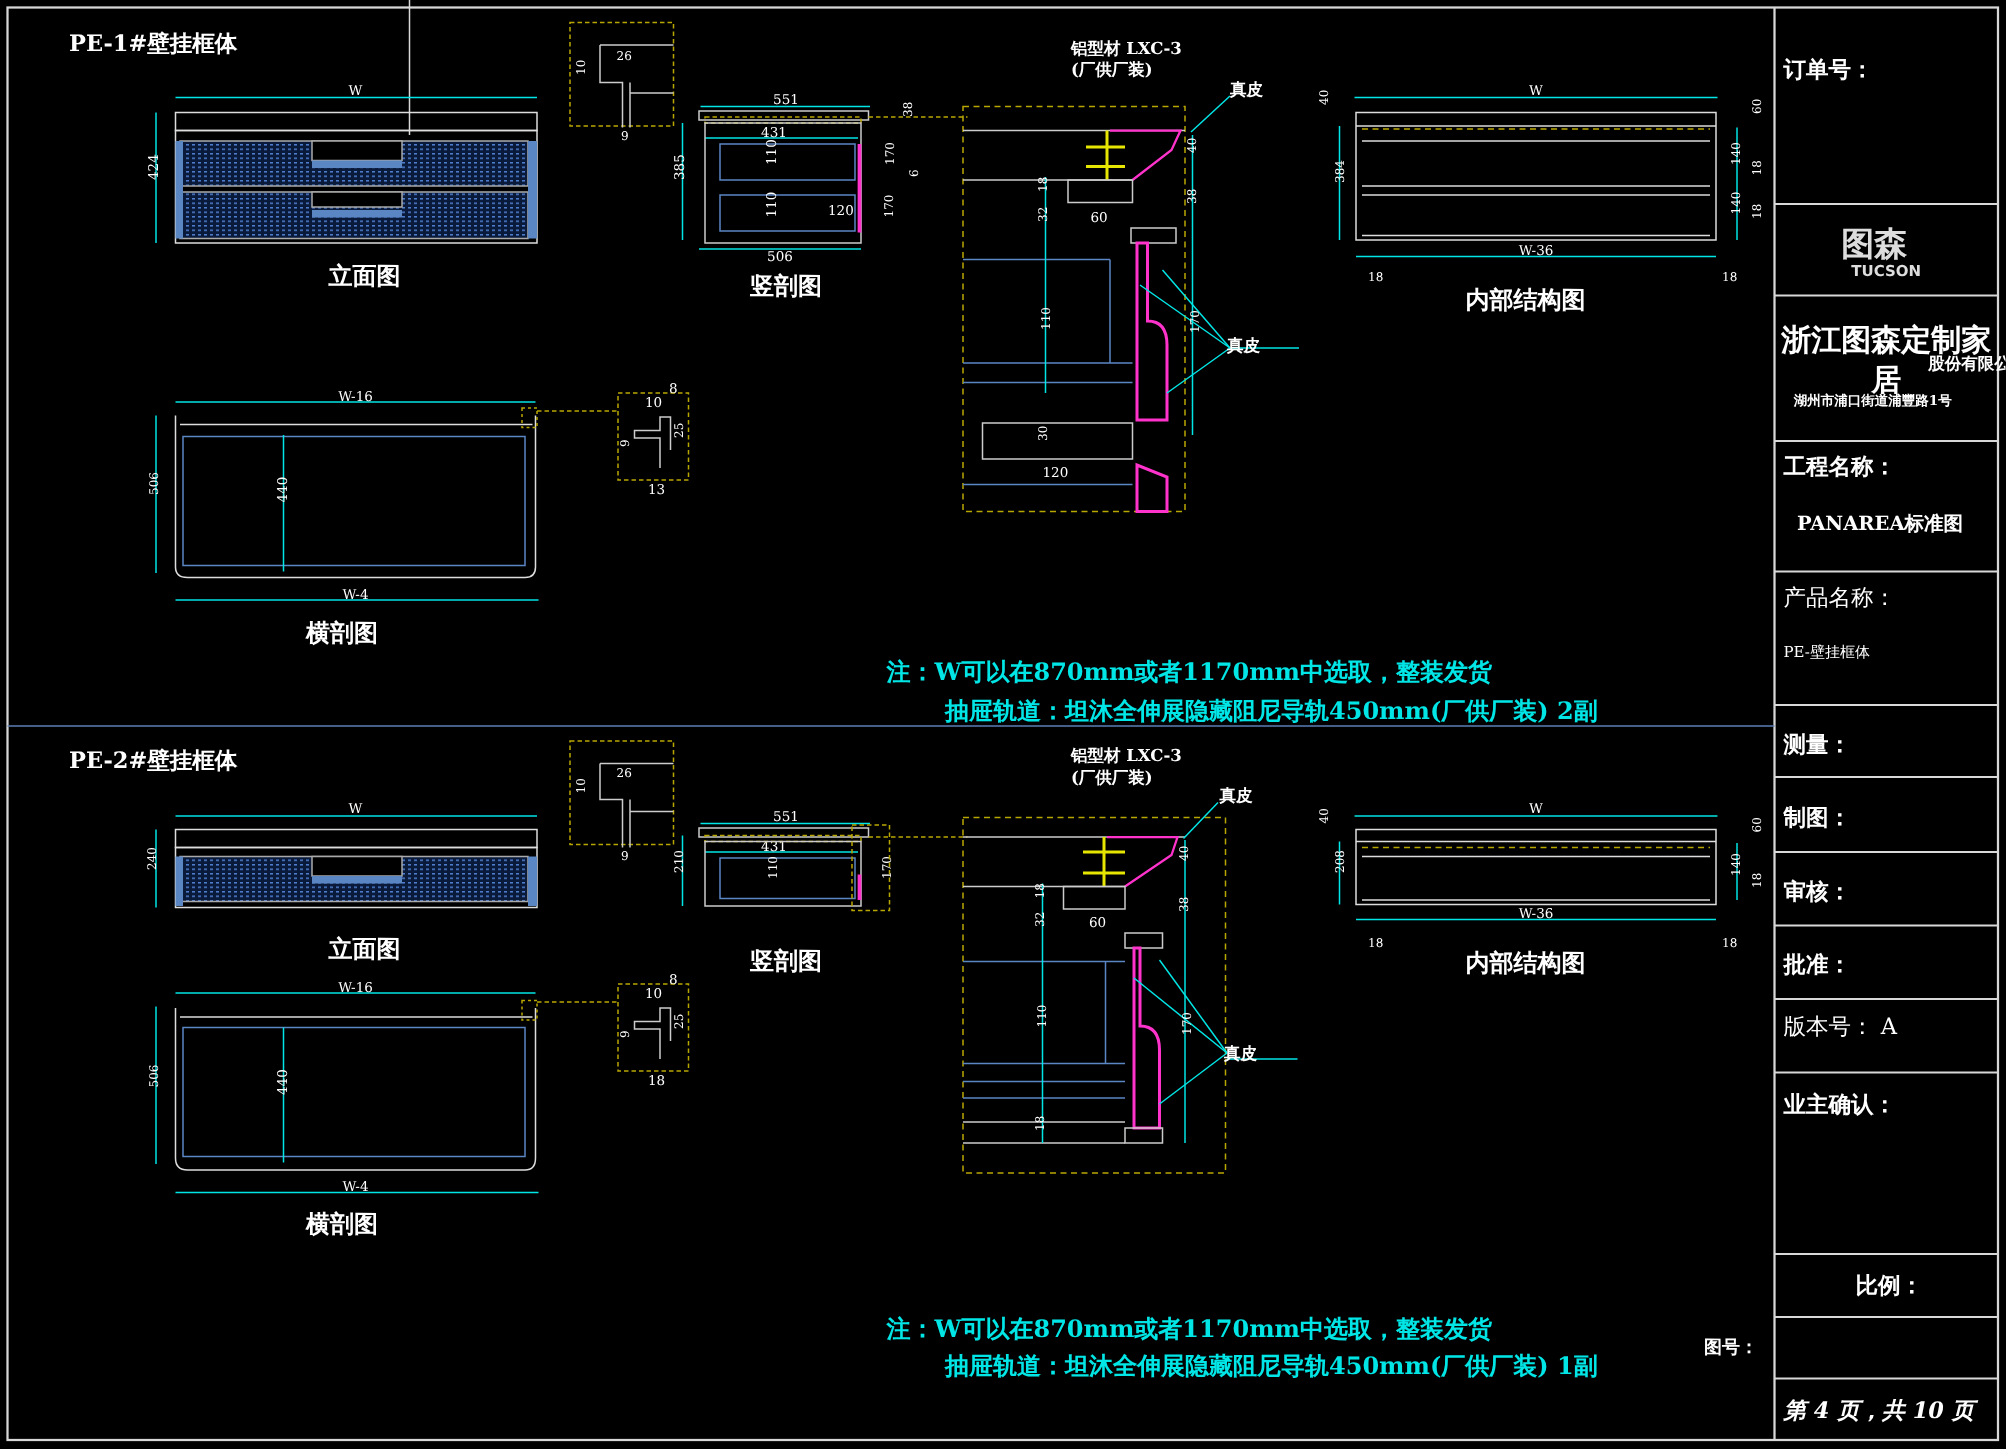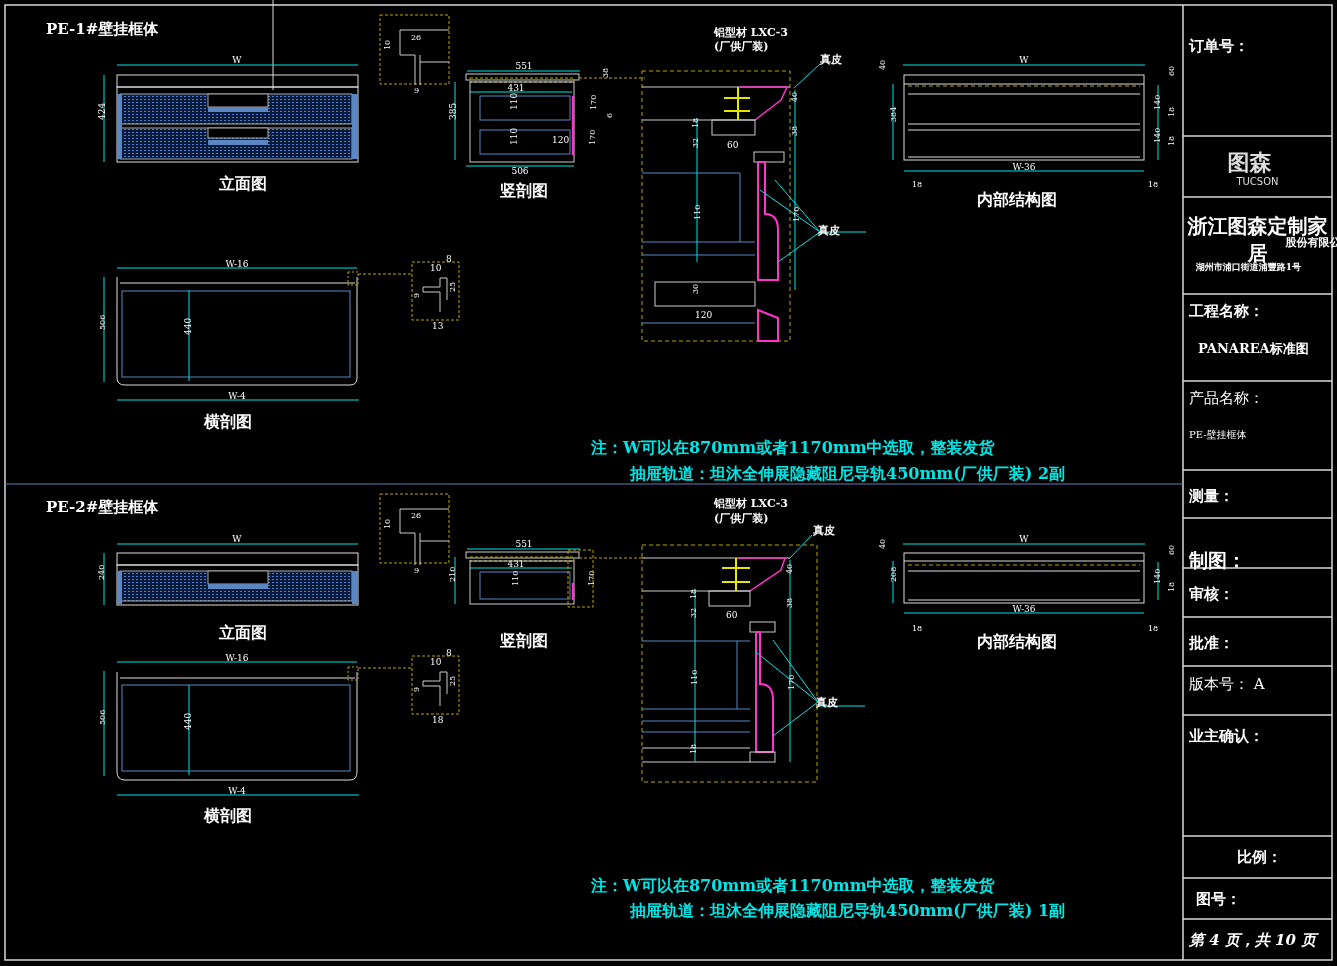--- a/index.html
+++ b/index.html
@@ -326,29 +326,29 @@
   </g>
 </svg>
 
 <div class="note" style="left:591px;top:438px;">注：W可以在870mm或者1170mm中选取，整装发货</div>
 <div class="note" style="left:630px;top:464px;">抽屉轨道：坦沐全伸展隐藏阻尼导轨450mm(厂供厂装) 2副</div>
 <div class="note" style="left:591px;top:876px;">注：W可以在870mm或者1170mm中选取，整装发货</div>
 <div class="note" style="left:630px;top:901px;">抽屉轨道：坦沐全伸展隐藏阻尼导轨450mm(厂供厂装) 1副</div>
 
 <div class="tb" style="left:1189px;top:37px;font-size:15px;">订单号：</div>
 <div class="tb" style="left:1183px;top:148px;width:133px;text-align:center;font-size:22px;color:#ddd;">图森</div>
-<div class="tb" style="left:1183px;top:176px;width:149px;text-align:center;font-size:10px;font-family:'DejaVu Sans',sans-serif;color:#ddd;font-weight:normal;">TUCSON</div>
+<div class="tb" style="left:1183px;top:176px;width:149px;text-align:center;font-size:10px;font-family:'DejaVu Sans',sans-serif;color:#ddd;font-weight:bold;">TUCSON</div>
 <div class="tb" style="left:1183px;top:213px;width:149px;text-align:center;font-size:20px;">浙江图森定制家居</div>
 <div class="tb" style="left:1244px;top:235px;width:149px;text-align:center;font-size:11px;">股份有限公司</div>
 <div class="tb" style="left:1183px;top:261px;width:131px;text-align:center;font-size:9px;">湖州市浦口街道浦豐路1号</div>
 <div class="tb" style="left:1189px;top:302px;font-size:15px;">工程名称：</div>
 <div class="tb" style="left:1198px;top:340px;font-size:13px;font-weight:bold;">PANAREA标准图</div>
 <div class="tb" style="left:1189px;top:389px;font-size:15px;font-weight:normal;">产品名称：</div>
 <div class="tb" style="left:1189px;top:428px;font-size:10px;font-weight:normal;">PE-壁挂框体</div>
 <div class="tb" style="left:1189px;top:487px;font-size:15px;">测量：</div>
-<div class="tb" style="left:1189px;top:536px;font-size:19px;margin-top:12px;">制图：</div>
+<div class="tb" style="left:1189px;top:536px;font-size:15px;">制图：</div>
 <div class="tb" style="left:1189px;top:585px;font-size:15px;">审核：</div>
 <div class="tb" style="left:1189px;top:634px;font-size:15px;">批准：</div>
 <div class="tb" style="left:1189px;top:675px;font-size:15px;font-weight:normal;"><span>版本号：</span> <span>A</span></div>
 <div class="tb" style="left:1189px;top:727px;font-size:15px;">业主确认：</div>
 <div class="tb" style="left:1189px;top:848px;font-size:15px;margin-left:48px;">比例：</div>
-<div class="tb" style="left:1196px;top:890px;font-size:15px;">图号：</div>
+<div class="tb" style="left:1136px;top:890px;font-size:12px;">图号：</div>
 <div class="tb" style="left:1189px;top:931px;font-size:15px;white-space:nowrap;font-style:italic;">第 4 页，共 10 页</div>
 
 </body></html>

